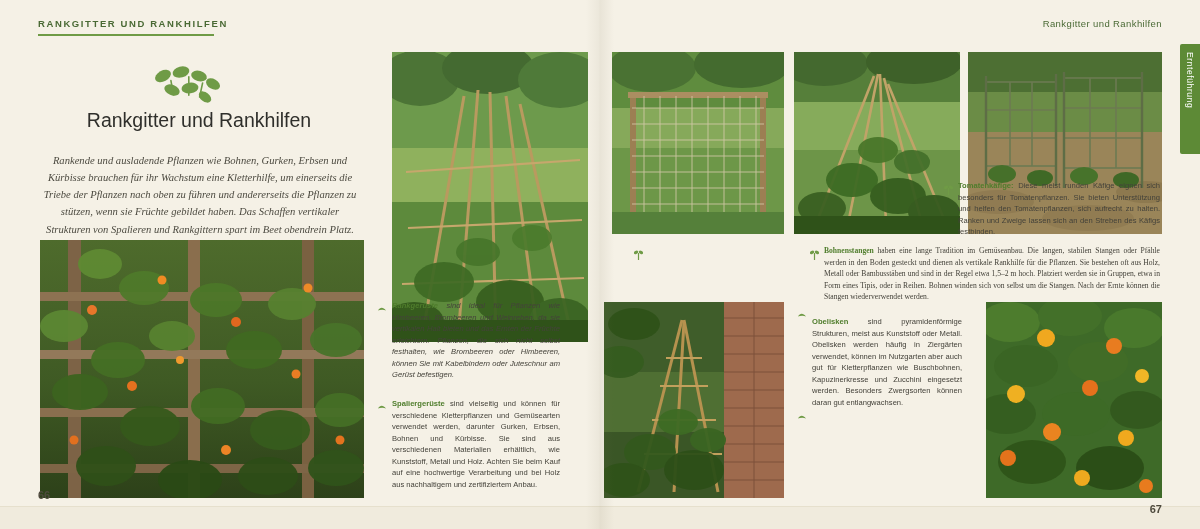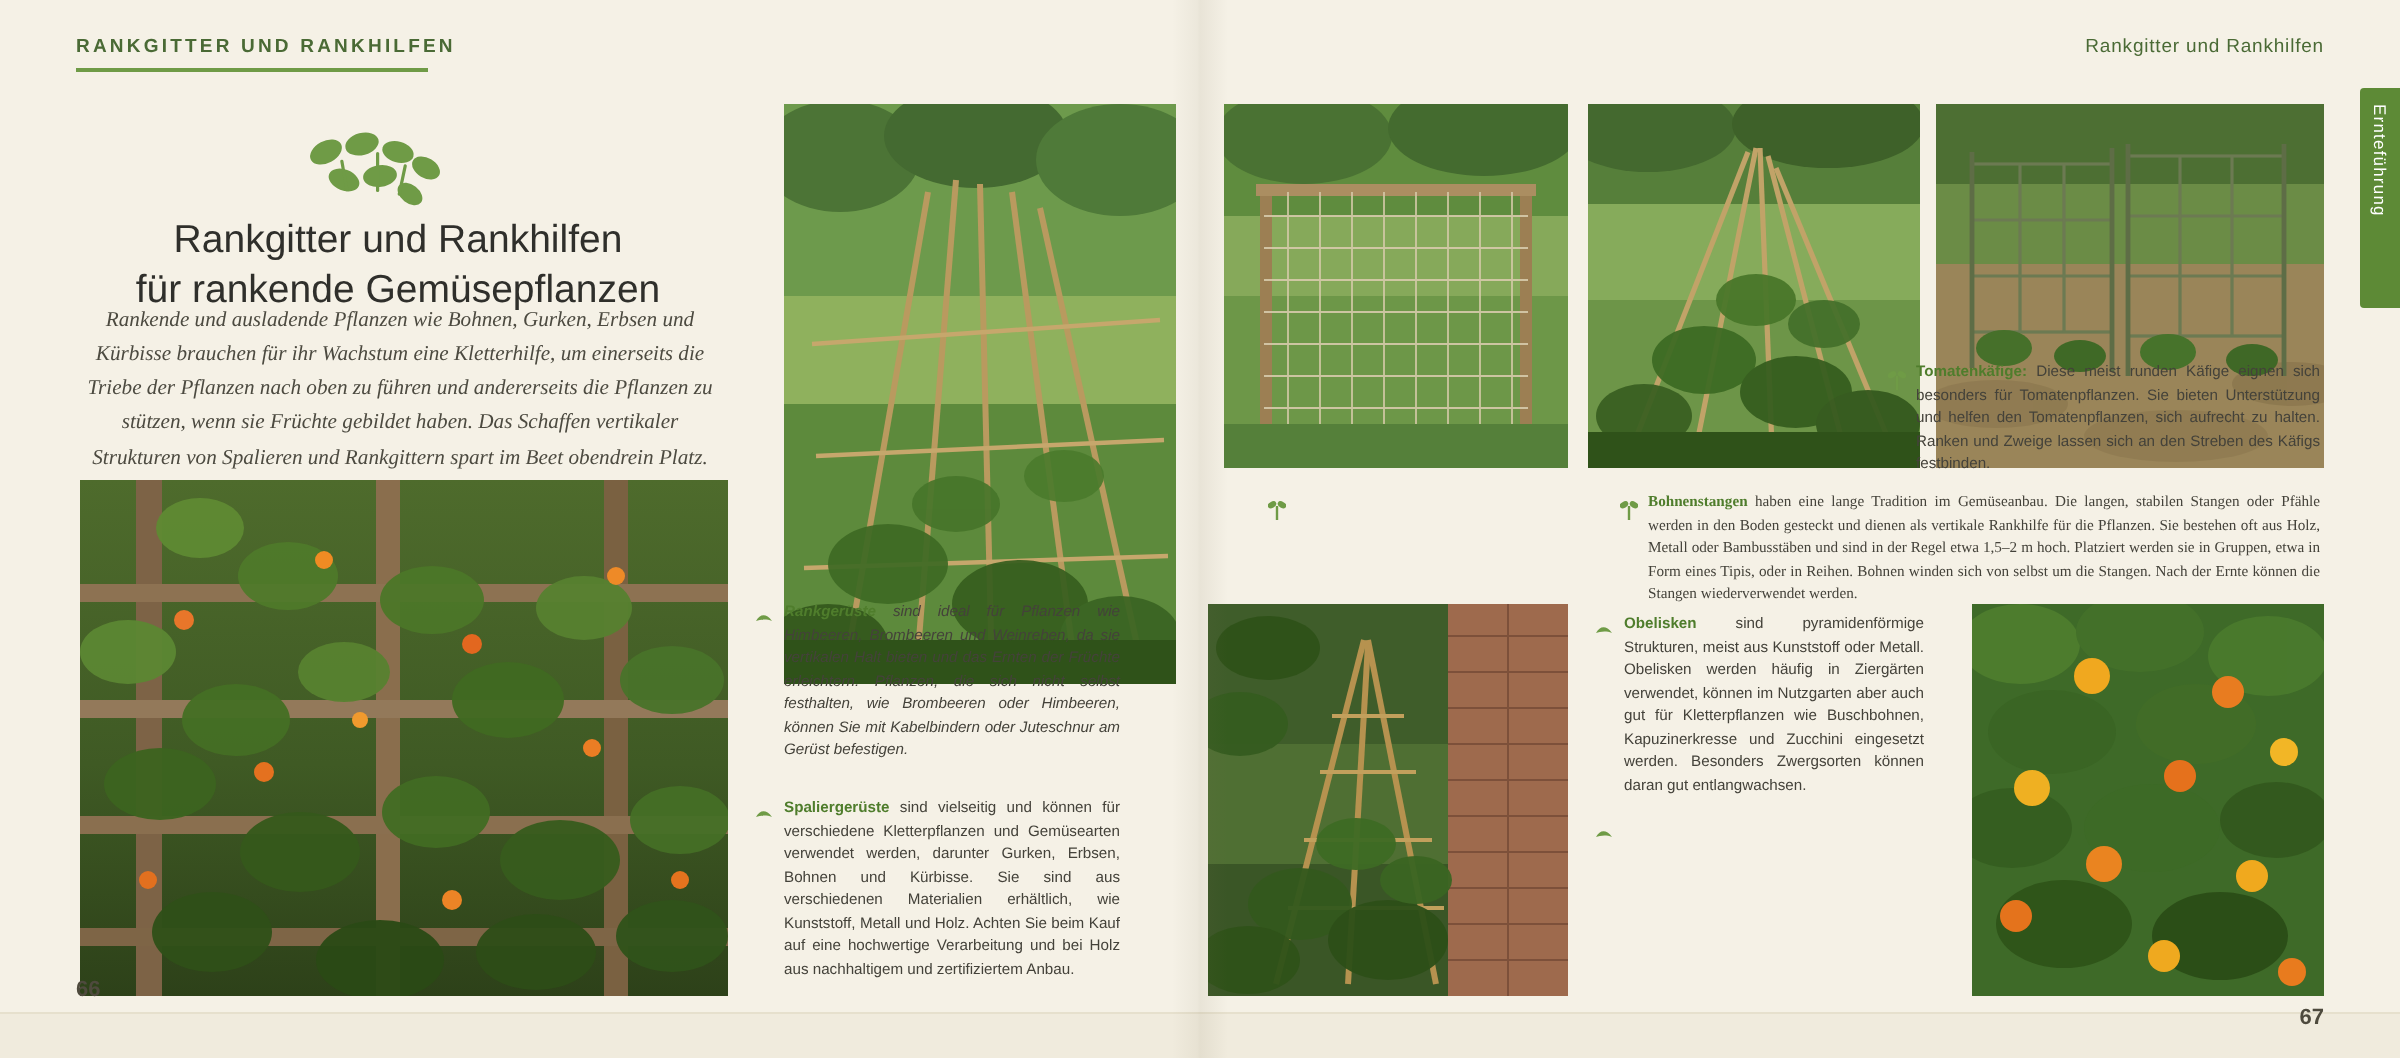--- a/index.html
+++ b/index.html
@@ -188,21 +188,20 @@
         <ellipse cx="55" cy="33" rx="7" ry="4.6" transform="rotate(38 55 33)"></ellipse>
         <rect x="20" y="16" width="1.6" height="16" rx="0.8" transform="rotate(-10 20 16)"></rect>
         <rect x="38" y="12" width="1.6" height="20" rx="0.8"></rect>
         <rect x="52" y="18" width="1.6" height="16" rx="0.8" transform="rotate(12 52 18)"></rect>
       </g>
     </svg>
   </div>
 
   <div class="title">
     <div>Rankgitter und Rankhilfen</div>
-    <div>für rankende Gemüsepflanzen</div>
   </div>
 
   <div class="intro">Rankende und ausladende Pflanzen wie Bohnen, Gurken, Erbsen und Kürbisse brauchen für ihr Wachstum eine Kletterhilfe, um einerseits die Triebe der Pflanzen nach oben zu führen und andererseits die Pflanzen zu stützen, wenn sie Früchte gebildet haben. Das Schaffen vertikaler Strukturen von Spalieren und Rankgittern spart im Beet obendrein Platz.</div>
 
   <div class="photo" style="left:40px; top:240px; width:324px; height:258px;">
     <svg width="324" height="258" viewBox="0 0 324 258" preserveAspectRatio="none">
       <defs>
         <linearGradient id="gLeafBg" x1="0" y1="0" x2="0" y2="1">
           <stop offset="0%" stop-color="#4e6b2c"></stop>
           <stop offset="55%" stop-color="#3f5a24"></stop>
@@ -520,21 +519,21 @@
   </div>
   <div class="cap" style="left:958px; top:180px; width:202px;">
     <span class="lead">Tomatenkäfige:</span><span class="cap-body"> Diese meist runden Käfige eignen sich besonders für Tomatenpflanzen. Sie bieten Unterstützung und helfen den Tomatenpflanzen, sich aufrecht zu halten. Ranken und Zweige lassen sich an den Streben des Käfigs festbinden.</span>
   </div>
 
   <div class="arrow" style="left:798px; top:312px;">
     <svg width="9" height="9" viewBox="0 0 9 9">
         <path d="M0 4.5 C2 1, 5 0.5, 8 4.5 C5 3.2, 2 3.8, 0 4.5 Z" fill="#6f9b46"></path>
       </svg>
   </div>
-  <div class="cap" style="left:812px; top:306px; width:150px;">
+  <div class="cap" style="left:812px; top:316px; width:150px;">
     <span class="lead">Obelisken</span><span class="cap-body"> sind pyramidenförmige Strukturen, meist aus Kunststoff oder Metall. Obelisken werden häufig in Ziergärten verwendet, können im Nutzgarten aber auch gut für Kletterpflanzen wie Buschbohnen, Kapuzinerkresse und Zucchini eingesetzt werden. Besonders Zwergsorten können daran gut entlangwachsen.</span>
   </div>
 
   <div class="arrow" style="left:798px; top:414px;">
     <svg width="9" height="9" viewBox="0 0 9 9">
         <path d="M0 4.5 C2 1, 5 0.5, 8 4.5 C5 3.2, 2 3.8, 0 4.5 Z" fill="#6f9b46"></path>
       </svg>
   </div>
 
   <div class="bottom-band"></div>

